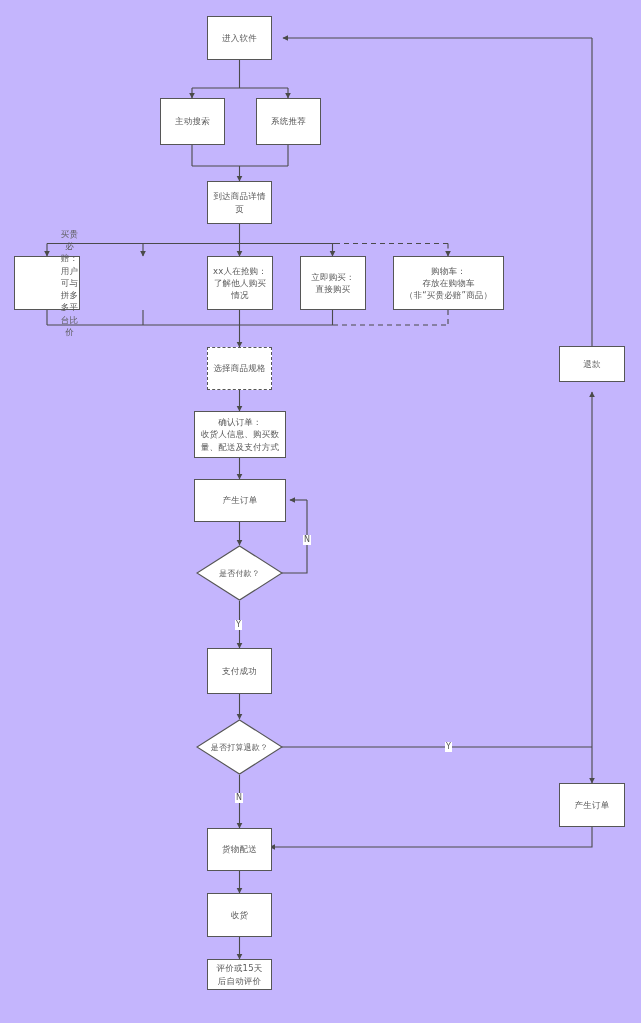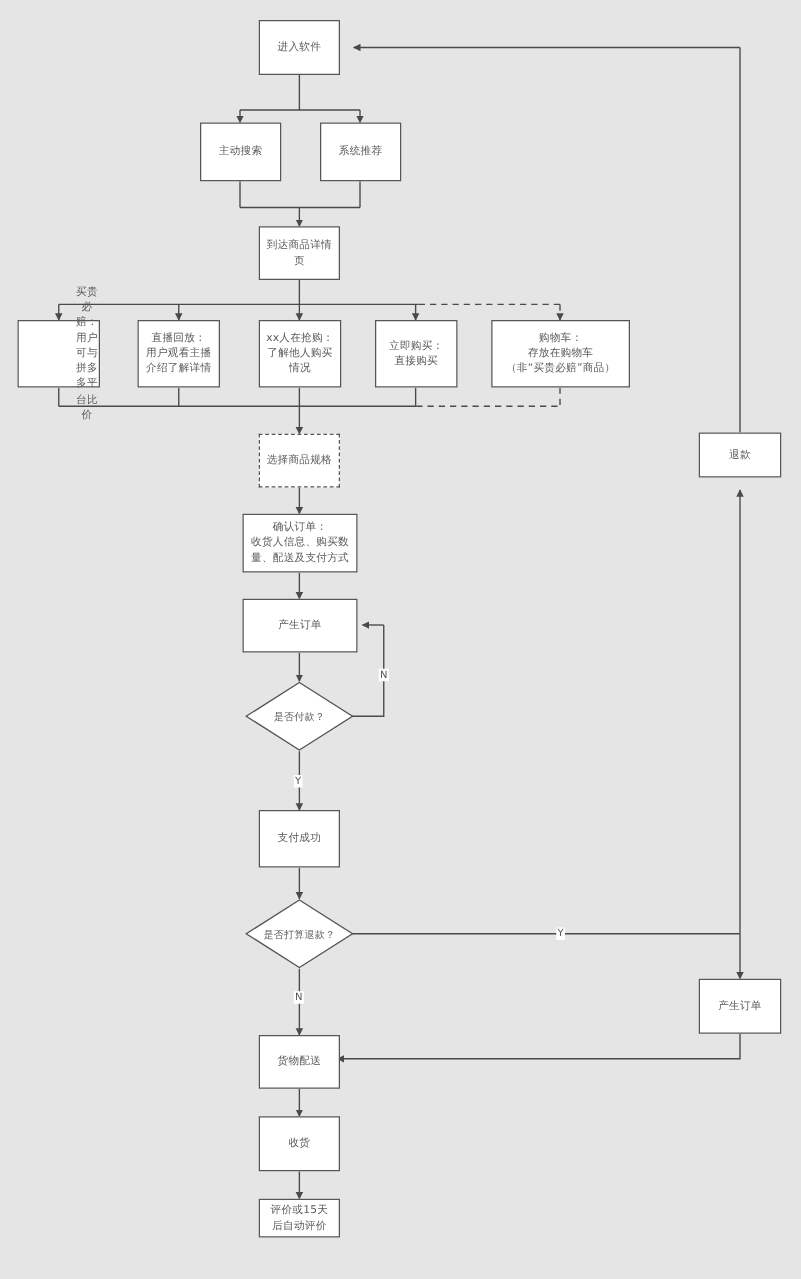--- a/index.html
+++ b/index.html
@@ -1,16 +1,16 @@
 <!DOCTYPE html>
 <html><head>
 <meta charset="utf-8">
 <style>
   html,body{margin:0;padding:0;background:#000;}
-  #canvas{position:relative;width:641px;height:1023px;background:#e5e5e5;
+  #canvas{position:relative;width:641px;height:1023px;background:#c4b5fd;
           font-family:"DejaVu Sans","Liberation Sans",sans-serif;overflow:hidden;}
   svg.edges{position:absolute;left:0;top:0;width:641px;height:1023px;}
   .node{position:absolute;background:#fff;border:1px solid #565656;
         box-sizing:border-box;display:flex;align-items:center;justify-content:center;
         text-align:center;color:#5a5a5a;font-size:8.5px;line-height:1.45;
         padding:2px 3px;letter-spacing:.2px;}
   .node.dashed{border:1px dashed #565656;}
   .diamond{position:absolute;}
   .diamond .lbl{position:absolute;left:0;top:0;width:100%;height:100%;
         display:flex;align-items:center;justify-content:center;
@@ -95,23 +95,20 @@
   <div class="node" style="left:160px;top:98px;width:65px;height:47px;">主动搜索</div>
 
   <div class="node" style="left:256px;top:98px;width:65px;height:47px;">系统推荐</div>
 
   <div class="node" style="left:207px;top:181px;width:65px;height:43px;">到达商品详情页</div>
 
   <div class="node" style="left:14px;top:256px;width:66px;height:54px;white-space:pre-line;padding-left:48px;">买贵必赔：
 用户可与拼多
 多平台比价</div>
 
-  <div class="node" style="left:110px;top:256px;width:66px;height:54px;white-space:pre-line;">直播回放：
-用户观看主播
-介绍了解详情</div>
 
   <div class="node" style="left:207px;top:256px;width:66px;height:54px;white-space:pre-line;">xx人在抢购：
 了解他人购买
 情况</div>
 
   <div class="node" style="left:300px;top:256px;width:66px;height:54px;white-space:pre-line;">立即购买：
 直接购买</div>
 
   <div class="node" style="left:393px;top:256px;width:111px;height:54px;white-space:pre-line;">购物车：
 存放在购物车

